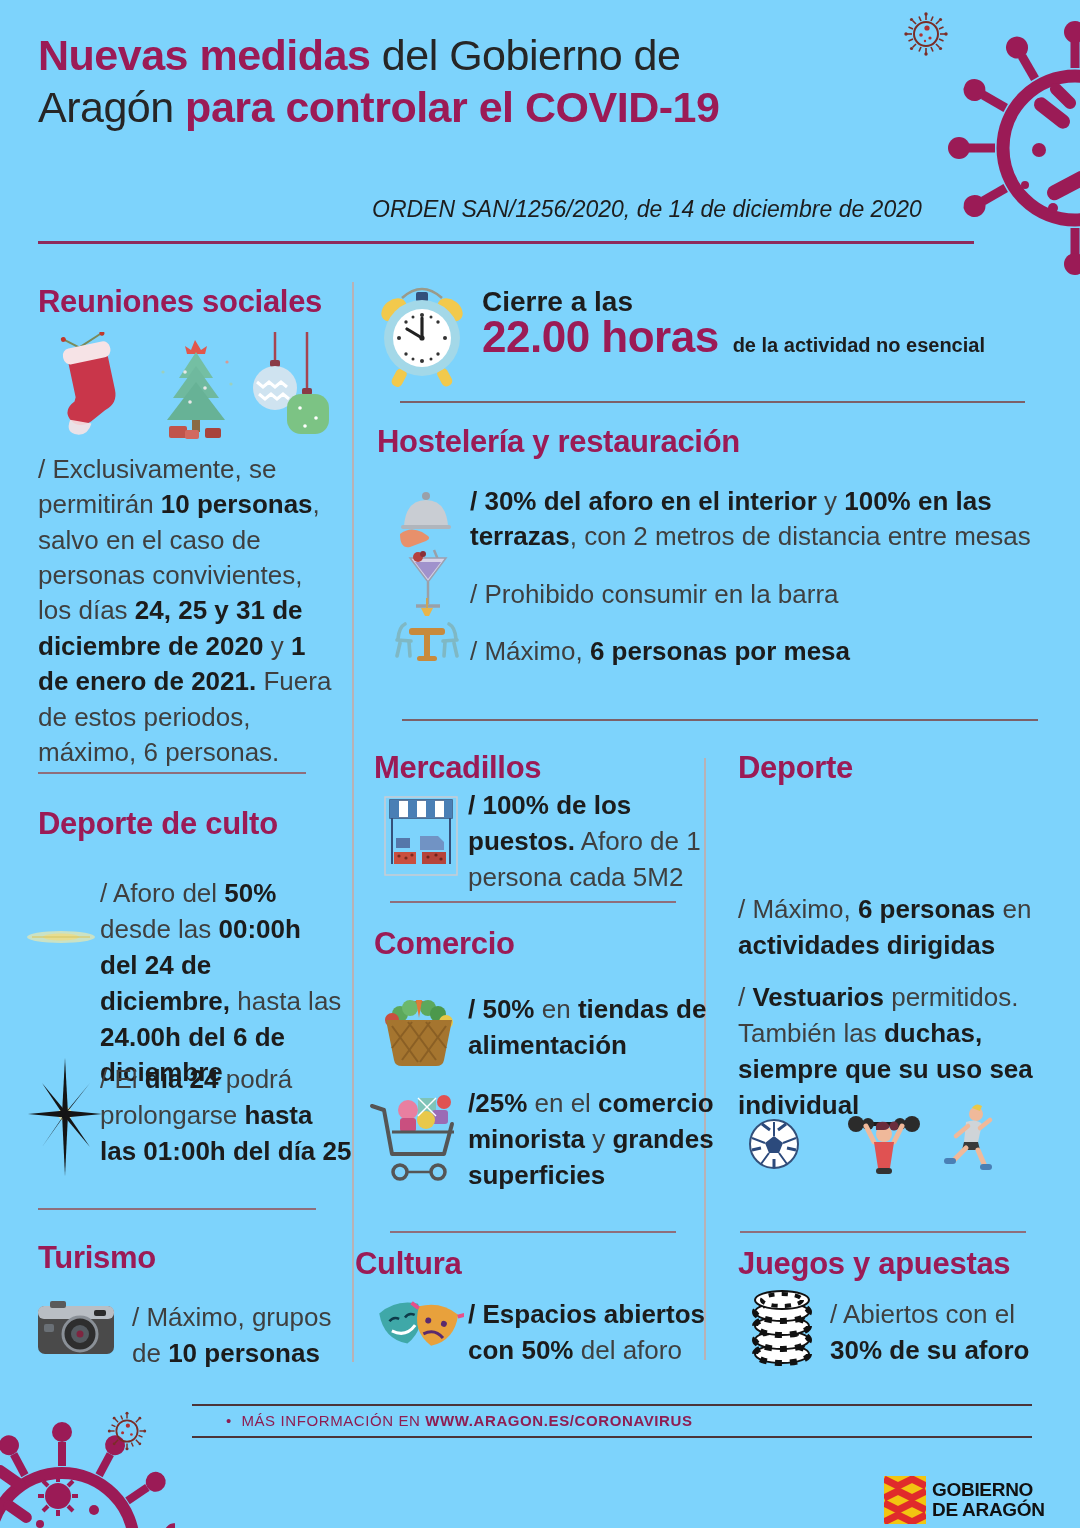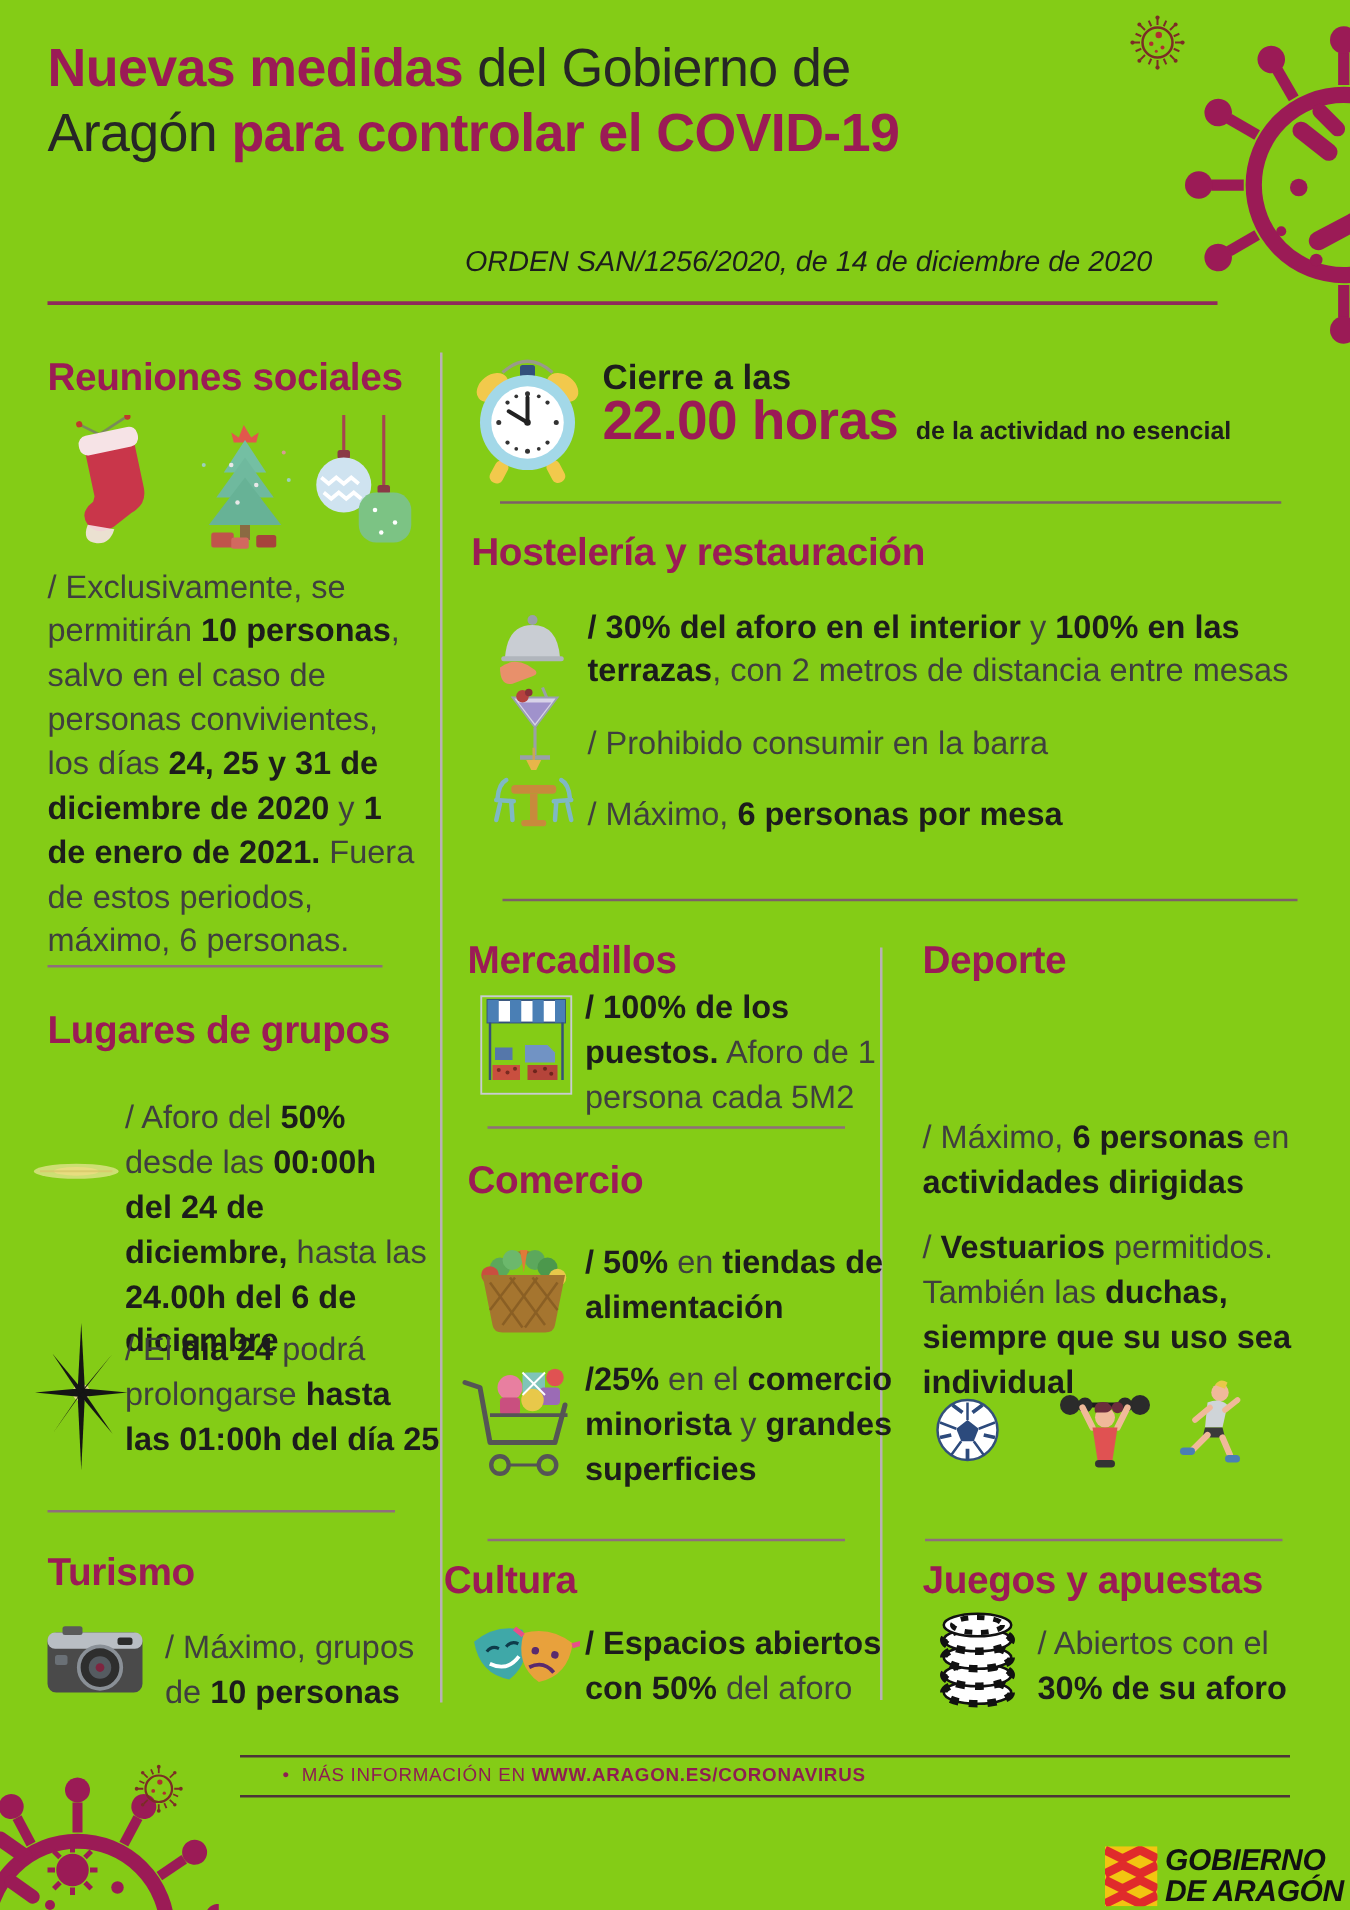--- a/index.html
+++ b/index.html
@@ -1,16 +1,16 @@
 <!DOCTYPE html>
 <html><head>
 <meta charset="utf-8">
 <style>
   html,body{margin:0;padding:0;background:#e9e9e9;}
-  #page{position:relative;width:1080px;height:1528px;margin:0 auto;background:#84cc16;
+  #page{position:relative;width:1080px;height:1528px;margin:0 auto;background:#7dd3fc;
         font-family:"Liberation Sans","DejaVu Sans",sans-serif;overflow:hidden;color:#3c3c3c;}
   .abs{position:absolute;}
   .sec-title{font-size:31px;font-weight:800;color:#9B1B56;letter-spacing:-.3px;}
   .body-txt{font-size:26px;line-height:1.38;color:#3f3f3f;}
   .body-txt b{color:#1c1c1c;}
   .hline{height:2px;background:#7d6068;}
   .hline.thin{height:1.5px;background:#8f6e7b;}
   .vline{width:1.5px;background:#b9b1b5;}
   
   .h-title{left:38px;top:30px;font-size:43px;line-height:1.2;color:#262626;font-weight:500;letter-spacing:-.5px;}
@@ -21,21 +21,21 @@
   .h-rule{left:38px;top:241px;width:936px;height:3px;background:#8E2A5B;}
   
   .cl-intro{left:482px;top:286px;font-size:28px;font-weight:800;color:#1d1d1d;}
   .cl-row{left:482px;top:312px;display:flex;align-items:baseline;gap:14px;white-space:nowrap;}
   .cl-time{font-size:44px;font-weight:800;color:#9B1B56;letter-spacing:-.5px;}
   .cl-rest{font-size:20px;font-weight:800;color:#1d1d1d;}
   
   .f-text{left:226px;top:1412px;font-size:15px;color:#8E1D52;letter-spacing:.6px;white-space:nowrap;}
   .f-text b{font-weight:800;}
   .logo{left:884px;top:1476px;display:flex;gap:6px;align-items:center;}
-  .logo-txt{font-size:24px;font-weight:800;color:#111;line-height:1.05;letter-spacing:-.3px;font-style:italic;}
+  .logo-txt{font-size:19px;font-weight:800;color:#111;line-height:1.05;letter-spacing:-.3px;}
 </style>
 </head>
 <body>
 
 <div id="page">
 
   <div class="abs h-title">
     <div><b>Nuevas medidas</b><span> del Gobierno de</span></div>
     <div><span>Aragón </span><b>para controlar el COVID-19</b></div>
   </div>
@@ -188,21 +188,21 @@
       <path d="M224,62 l6,5 6,-5 6,5 6,-5 6,5" stroke="#ffffff" stroke-width="3" fill="none"></path>
       <rect x="267" y="56" width="10" height="7" rx="2" fill="#8a3a46"></rect>
       <rect x="252" y="62" width="42" height="40" rx="14" fill="#7CC384"></rect>
       <circle cx="265" cy="76" r="1.8" fill="#fff"></circle>
         <circle cx="281" cy="86" r="1.8" fill="#fff"></circle>
         <circle cx="270" cy="94" r="1.8" fill="#fff"></circle>
     </g>
   </svg>
   <div class="abs body-txt" style="left:38px;top:452px;width:302px;line-height:1.36;"><span>/ Exclusivamente, se permitirán </span><b>10 personas</b><span>, salvo en el caso de personas convivientes, los días </span><b>24, 25 y 31 de diciembre de 2020</b><span> y </span><b>1 de enero de 2021.</b><span> Fuera de estos periodos, máximo, 6 personas.</span></div>
 
-  <div class="abs sec-title" style="left:38px;top:806px;">Lugares de grupos</div>
+  <div class="abs sec-title" style="left:38px;top:806px;">Deporte de culto</div>
   <svg class="abs" style="left:22px;top:922px;" width="78" height="30" viewBox="0 0 78 30">
     <ellipse cx="39" cy="15" rx="34" ry="6" fill="#F5E9A8" opacity=".65"></ellipse>
     <ellipse cx="39" cy="15" rx="18" ry="3.5" fill="#EEDC82" opacity=".8"></ellipse>
     <line x1="10" y1="15" x2="68" y2="15" stroke="#D9C86A" stroke-width="1.5" opacity=".8"></line>
   </svg>
   <div class="abs body-txt" style="left:100px;top:876px;width:245px;"><span>/ Aforo del </span><b>50%</b><span> desde las </span><b>00:00h del 24 de diciembre,</b><span> hasta las </span><b>24.00h del 6 de diciembre</b></div>
   <svg class="abs" style="left:28px;top:1058px;" width="74" height="118" viewBox="0 0 74 118">
     <circle cx="37" cy="56" r="7" fill="#F2E29B" opacity=".8"></circle>
     <polygon points="37,0 40,56 37,118 34,56" fill="#151515"></polygon>
     <polygon points="0,56 37,52.5 74,56 37,59.5" fill="#151515"></polygon>

